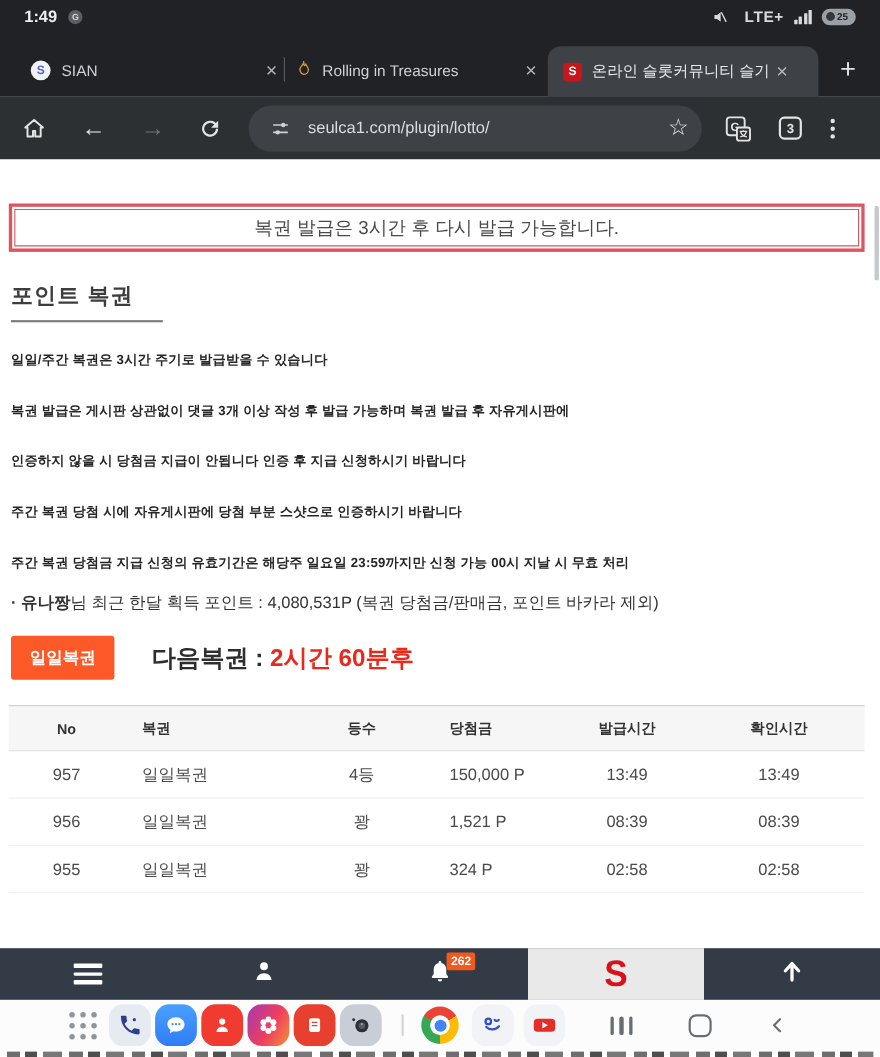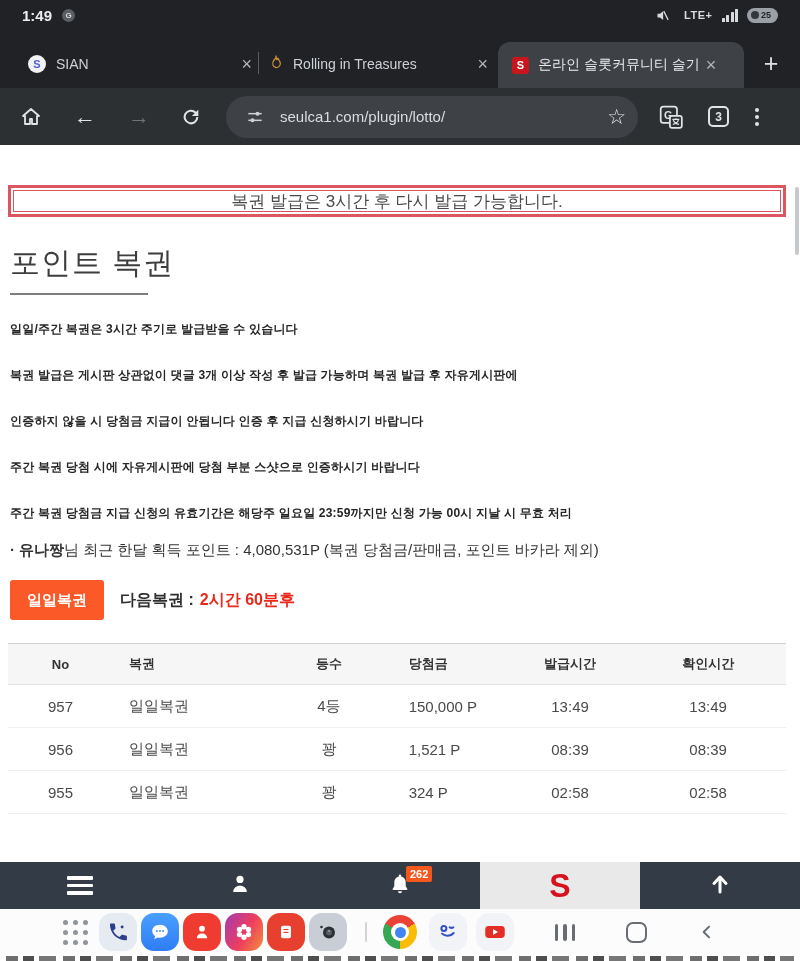--- a/index.html
+++ b/index.html
@@ -7,21 +7,21 @@
   .phone { position:relative; width:800px; height:961px; background:#fff; overflow:hidden; margin:0 auto; }
 
   
   .statusbar { position:absolute; top:0; left:0; width:800px; height:30px; background:#202225;
     display:flex; align-items:center; justify-content:space-between; padding:0 22px; }
   .sb-left { display:flex; align-items:center; gap:10px; }
   .sb-time { color:#eceef0; font-size:15px; font-weight:bold; }
   .sb-ring { width:13px; height:13px; border-radius:50%; background:#5b5e63; color:#d8dadd;
     font-size:8px; font-weight:bold; display:flex; align-items:center; justify-content:center; }
   .sb-right { display:flex; align-items:center; gap:9px; }
-  .sb-net { color:#d8dadd; font-size:11px; font-weight:bold; letter-spacing:.5px; }
+  .sb-net { color:#d8dadd; font-size:14px; font-weight:bold; letter-spacing:.5px; }
   .sb-signal { display:flex; align-items:flex-end; gap:1.5px; height:13px; }
   .sb-signal i { display:block; width:3px; background:#d8dadd; border-radius:.5px; }
   .sb-batt { width:31px; height:15px; border-radius:8px; background:#9ba0a6; display:flex;
     align-items:center; gap:2px; padding:0 4px; }
   .sb-batt .dot { width:8px; height:8px; border-radius:50%; background:#33363a; }
   .sb-batt b { color:#232528; font-size:9px; font-weight:bold; }
 
   
   .tabstrip { position:absolute; top:30px; left:0; width:800px; height:58px; background:#202225; }
   .tab { position:absolute; bottom:0; height:48px; display:flex; align-items:center; cursor:default; }
@@ -55,35 +55,35 @@
   .urltext { color:#dadce0; font-size:15px; margin-left:12px; flex:1 1 auto; white-space:nowrap; overflow:hidden; }
   .star { color:#e3e3e3; font-size:21px; }
   .tb-right { display:flex; align-items:center; gap:24px; margin-left:20px; }
   .tabcount { width:21px; height:21px; border:2px solid #e3e3e3; border-radius:5px; color:#e3e3e3;
     font-size:12px; font-weight:bold; display:flex; align-items:center; justify-content:center; }
   .kebab { display:flex; flex-direction:column; gap:3px; padding:2px; }
   .kebab i { width:4px; height:4px; border-radius:50%; background:#e3e3e3; }
 
   
   .content { position:absolute; top:145px; left:0; width:800px; height:717px; background:#fff; overflow:hidden; }
-  .alertbox { margin:40px 14px 0 8px; height:32px; border:3px solid #db5661;
+  .alertbox { margin:40px 14px 0 8px; height:44px; border:3px solid #db5661;
     box-shadow:inset 0 0 0 2px #fff, inset 0 0 0 3px #db5661;
     display:flex; align-items:center; justify-content:center; }
   .alertbox span { font-size:17px; color:#4a4a4a; }
-  .pagetitle { margin:26px 0 0 10px; font-size:30px; font-weight:normal; color:#3d3d3d; letter-spacing:1px; }
+  .pagetitle { margin:26px 0 0 10px; font-size:20px; font-weight:bold; color:#3d3d3d; letter-spacing:1px; }
   .title-underline { margin:9px 0 0 10px; width:138px; height:2px; background:#7e7e7e; }
   .notices { margin:26px 0 0 10px; }
   .notice { font-size:12px; font-weight:bold; color:#262626; margin-bottom:29px; letter-spacing:.2px; }
   .pointsline { margin:-10px 0 0 10px; font-size:15px; color:#333; }
   .pointsline .bullet { font-weight:bold; margin-right:4px; }
   .pointsline .uname { font-weight:bold; }
   .btnrow { margin:20px 0 0 10px; display:flex; align-items:center; }
   .issuebtn { background:#fb5a28; color:#fff; font-size:15px; font-weight:bold; border:none;
     height:40px; padding:0 17px; border-radius:3px; cursor:pointer; }
-  .nextwrap { margin-left:16px; font-size:16px; font-weight:bold; color:#2e2e2e; }
+  .nextwrap { margin-left:34px; font-size:22px; font-weight:bold; color:#2e2e2e; }
   .nextval { color:#e8291c; margin-left:6px; }
 
   
   .lotto-table { margin:23px 14px 0 8px; }
   .trow { display:grid; grid-template-columns:13.5% 17.5% 20.5% 13% 15.5% 20%; align-items:center; }
   .thead { background:#f6f6f6; border-top:1px solid #cfcfcf; border-bottom:1px solid #e2e2e2; height:42px; }
   .tbody .trow { height:43px; border-bottom:1px solid #efefef; }
   .tcell { font-size:15px; color:#4a4a4a; }
   .tcell.th { font-size:13px; font-weight:bold; color:#333; }
   .a-c { text-align:center; }

